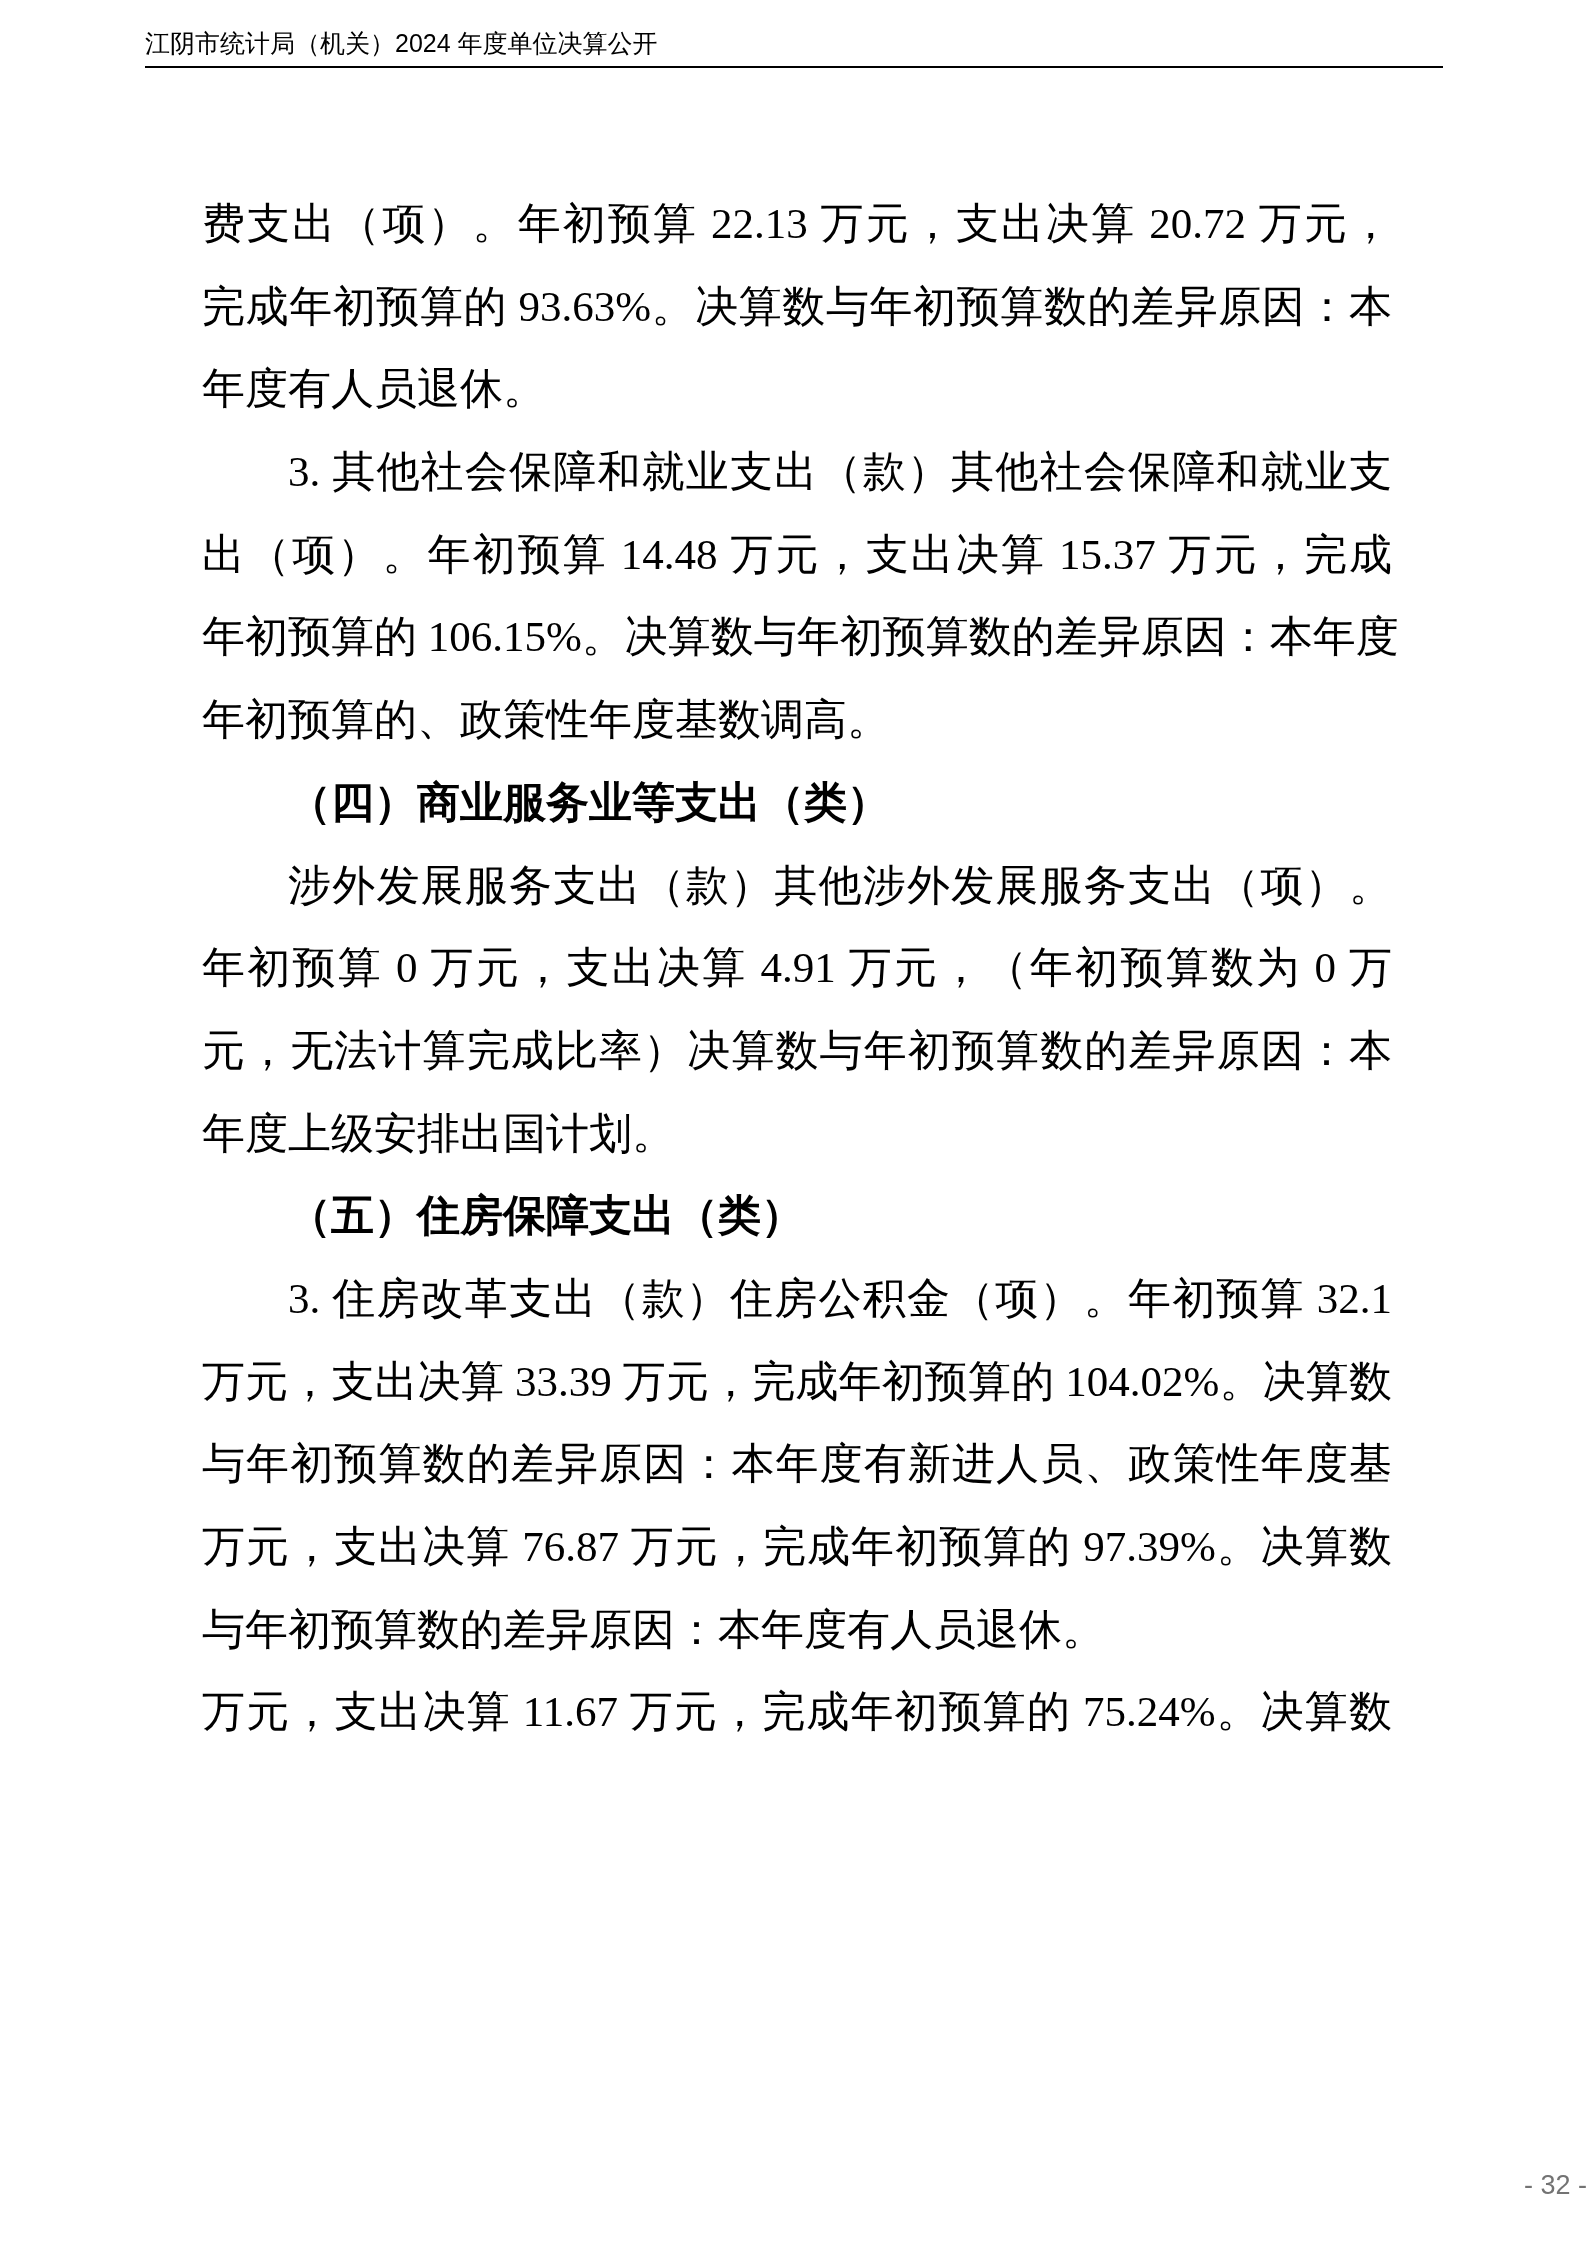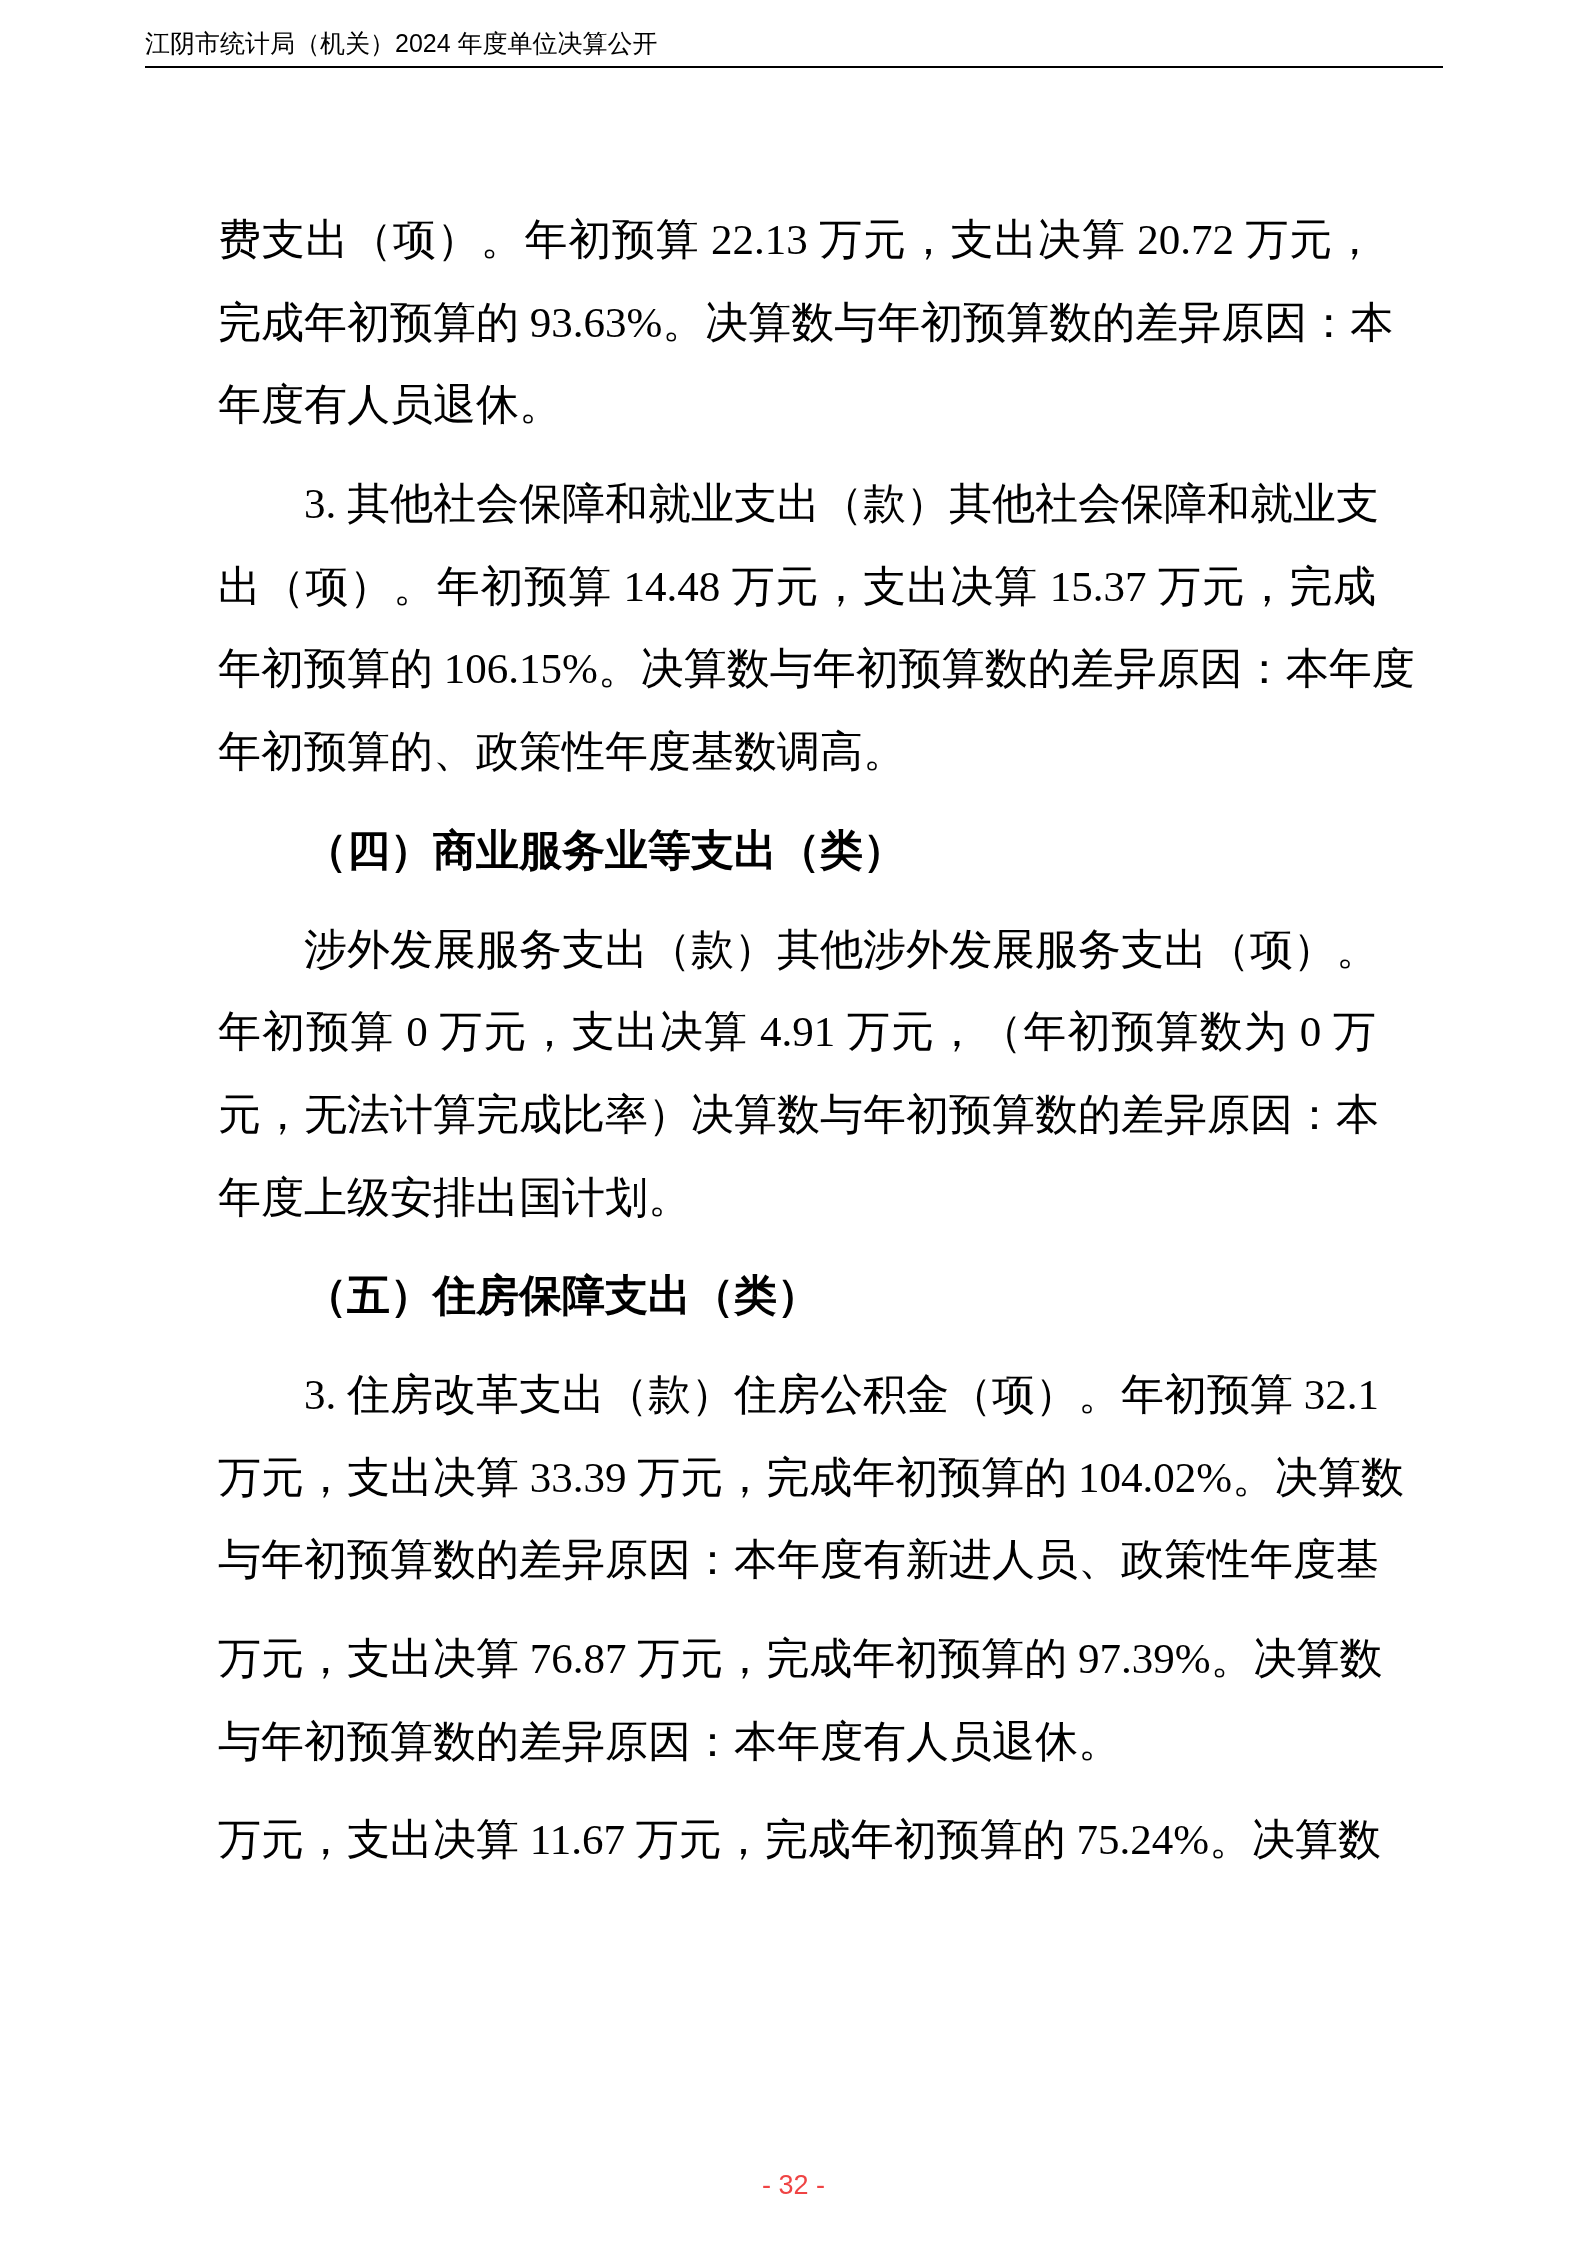--- a/index.html
+++ b/index.html
@@ -36,21 +36,21 @@
   }
   .doc-body {
     position: absolute;
     left: 202px;
     top: 183px;
     width: 1190px;
     font-size: 43px;
     line-height: 82.7px;
     color: #000000;
   }
-  .para { margin: 16px; }
+  .para { margin: 0; }
   .line {
     height: 82.7px;
     white-space: nowrap;
   }
   
   .line.j {
     text-align: justify;
     text-align-last: justify;
   }
   
@@ -61,25 +61,25 @@
   }
   
   .line.ind { text-indent: 86px; }
   
   .line.b { font-weight: bold; }
   .page-footer {
     position: absolute;
     left: 0;
     top: 2168px;
     width: 100%;
-    text-align: center;
+    text-align: right;
     font-family: "Liberation Sans", "DejaVu Sans", sans-serif;
     font-size: 27px;
     line-height: 34px;
-    color: #ef4444;
+    color: #737373;
   }
 </style>
 </head>
 <body>
 
 <div class="page">
 
   <div class="running-header">江阴市统计局（机关）2024 年度单位决算公开</div>
 
   <div class="header-rule"></div>

